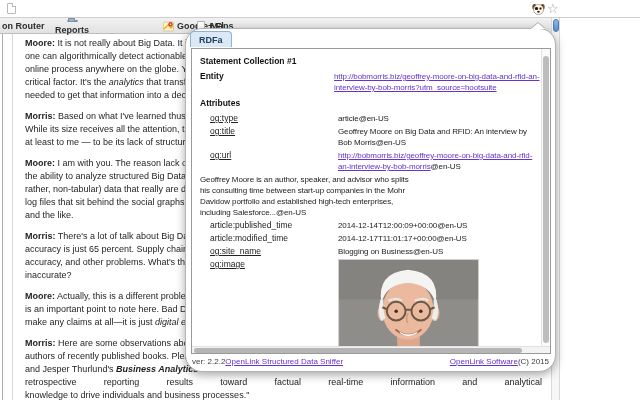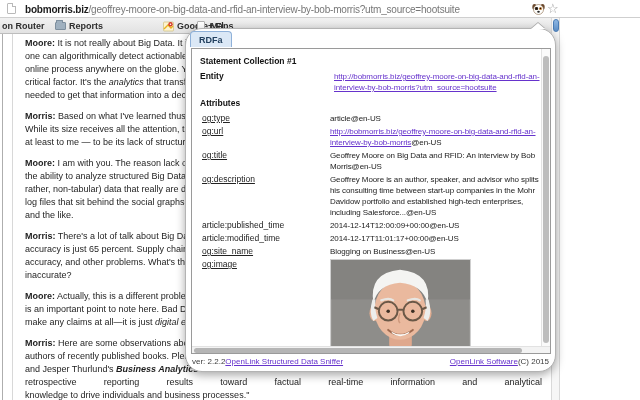--- a/index.html
+++ b/index.html
@@ -18,21 +18,21 @@
     white-space:nowrap; color:#777; }
   .urltext .domain { font-weight:bold; color:#1c1c1c; }
   .ext-icon { position:absolute; left:532px; top:2px; width:13px; height:13px; }
   .star-icon { position:absolute; left:547px; top:0px; font-size:13px; color:#9b9b9b; line-height:17px; }
 
   .bookmarksbar { position:absolute; left:0; top:18px; width:551px; height:16px;
     background:linear-gradient(#f1f1f1,#e2e2e2); border-bottom:1px solid #bdbdbd; }
   .bm { position:absolute; top:2px; height:12px; display:flex; align-items:center; gap:3px;
     font-size:9px; font-weight:bold; color:#2e2e2e; white-space:nowrap; }
   .bm-router { left:2px;text-align:center; }
-  .bm-reports { left:55px; }
+  .bm-reports { left:55px;flex-direction:column; }
   .bm-gmaps { left:119px;margin-left:44px; }
   .bm-page { left:197px; }
   .ic-folder { width:11px; height:8px; background:#9fb0bf; border:1px solid #7e8f9e; border-radius:1px; position:relative; }
   .ic-folder:before { content:""; position:absolute; left:0; top:-3px; width:5px; height:2px;
     background:#9fb0bf; border:1px solid #7e8f9e; border-bottom:none; border-radius:1px 1px 0 0; }
   .ic-page { width:8px; height:10px; background:#fff; border:1px solid #b0b0b0; border-radius:1px; }
 
   
   .page-edge-1 { position:absolute; left:2px; top:34px; width:1px; height:366px; background:#aeaeae; }
   .page-edge-2 { position:absolute; left:12px; top:34px; width:1px; height:366px; background:#d8d8d8; }
@@ -62,21 +62,21 @@
   .panel { position:absolute; left:5px; top:19px; width:360px; height:306px;
     background:#fff; border:1px solid #9a9a9a; overflow:hidden; }
   .panel-content { position:absolute; left:0; top:0; right:9px; bottom:7px;
     overflow:hidden; padding:7px 0 0 8px; }
   .pc-heading { font-size:8.5px; font-weight:bold; color:#111; margin-bottom:5px; }
   .entity-row { display:flex; margin-bottom:5px; }
   .entity-label { width:134px; font-size:8.5px; font-weight:bold; color:#111; flex:none; }
   .aval { width:209px; font-size:8px; line-height:11px; color:#222; letter-spacing:-0.1px; word-wrap:break-word; }
   .plink { color:#6633cc; text-decoration:underline; cursor:pointer; }
   .attr-row { display:flex; margin-bottom:2px; }
-  .aname { width:128px; margin-left:2px; flex:none; font-size:8.5px; color:#222;
+  .aname { width:128px; margin-left:10px; flex:none; font-size:8.5px; color:#222;
     overflow:hidden; white-space:nowrap; }
   .imgval { display:flex; align-items:flex-end; gap:2px; }
   .portrait { border:1px solid #cfcfcf; display:block; }
 
   .vscroll { position:absolute; right:0; top:0; width:9px; bottom:7px;
     background:#fafafa; border-left:1px solid #e2e2e2; }
   .vscroll-thumb { position:absolute; left:1px; top:7px; width:6px; bottom:3px;
     background:#bdbdbd; border-radius:3px; }
   .hscroll { position:absolute; left:0; right:0; bottom:0; height:7px;
     background:#f3f3f3; border-top:1px solid #e2e2e2; }
@@ -87,21 +87,20 @@
     display:flex; justify-content:space-between; font-size:8px; color:#3c3c3c; }
   .pf-left, .pf-right { display:flex; align-items:center; white-space:nowrap; }
 </style>
 </head>
 <body>
 
 <div class="stage">
 
   <div class="urlbar">
     <span class="favicon"></span>
-    <span class="urltext"><span class="domain">bobmorris.biz</span><span>/geoffrey-moore-on-big-data-and-rfid-an-interview-by-bob-morris?utm_source=hootsuite</span></span>
     <span class="ext-icon">
       <svg width="13" height="13" viewBox="0 0 13 13">
         <ellipse cx="2.5" cy="4" rx="2.2" ry="3" fill="#6b4a2f"></ellipse>
         <ellipse cx="10.5" cy="4" rx="2.2" ry="3" fill="#6b4a2f"></ellipse>
         <circle cx="6.5" cy="6.5" r="5" fill="#fdfdfb" stroke="#8a6a4a" stroke-width="0.6"></circle>
         <circle cx="4.5" cy="5.5" r="1.6" fill="#4a3категория"></circle>
         <circle cx="4.5" cy="5.5" r="1.5" fill="#3f2d1d"></circle>
         <circle cx="8.5" cy="5.5" r="1.5" fill="#c07830"></circle>
         <circle cx="4.6" cy="5.4" r="0.6" fill="#111"></circle>
         <circle cx="8.4" cy="5.4" r="0.6" fill="#111"></circle>
@@ -193,29 +192,28 @@
         </div>
 
         <div class="pc-heading">Attributes</div>
 
         <div id="attr-rows">
             <div class="attr-row">
               <span class="aname plink">og:type</span>
               <div class="aval">article@en-US</div>
             </div>
             <div class="attr-row">
+              <span class="aname plink">og:title</span>
+              <div class="aval">Geoffrey Moore on Big Data and RFID: An interview by Bob Morris@en-US</div>
+            </div>
+            <div class="attr-row">
               <span class="aname plink">og:url</span>
               <div class="aval"><span class="plink">http://bobmorris.biz/geoffrey-moore-on-big-data-and-rfid-an-interview-by-bob-morris</span><span>@en-US</span></div>
             </div>
             <div class="attr-row">
-              <span class="aname plink">og:title</span>
-              <div class="aval">Geoffrey Moore on Big Data and RFID: An interview by Bob Morris@en-US</div>
-            </div>
-            <div class="attr-row">
-              <span class="aname plink">og:description</span>
               <div class="aval">Geoffrey Moore is an author, speaker, and advisor who splits his consulting time between start-up companies in the Mohr Davidow portfolio and established high-tech enterprises, including Salesforce...@en-US</div>
             </div>
             <div class="attr-row">
               <span class="aname">article:published_time</span>
               <div class="aval">2014-12-14T12:00:09+00:00@en-US</div>
             </div>
             <div class="attr-row">
               <span class="aname">article:modified_time</span>
               <div class="aval">2014-12-17T11:01:17+00:00@en-US</div>
             </div>

